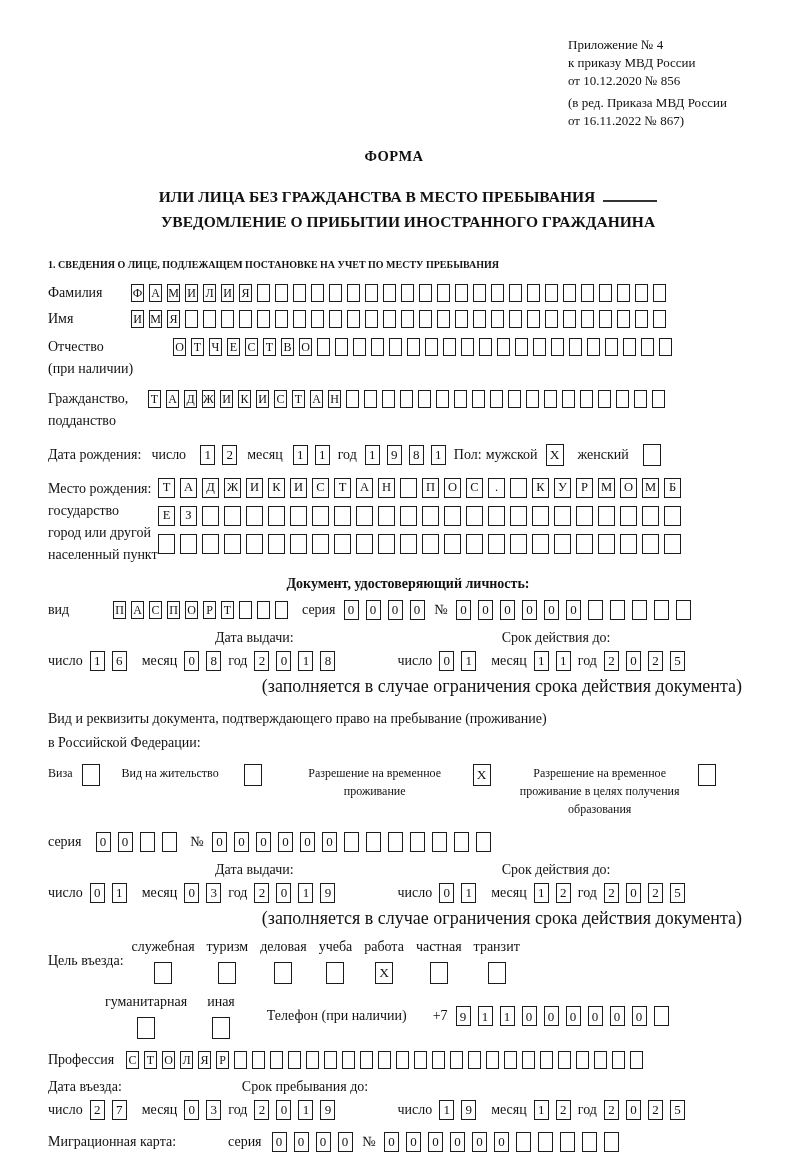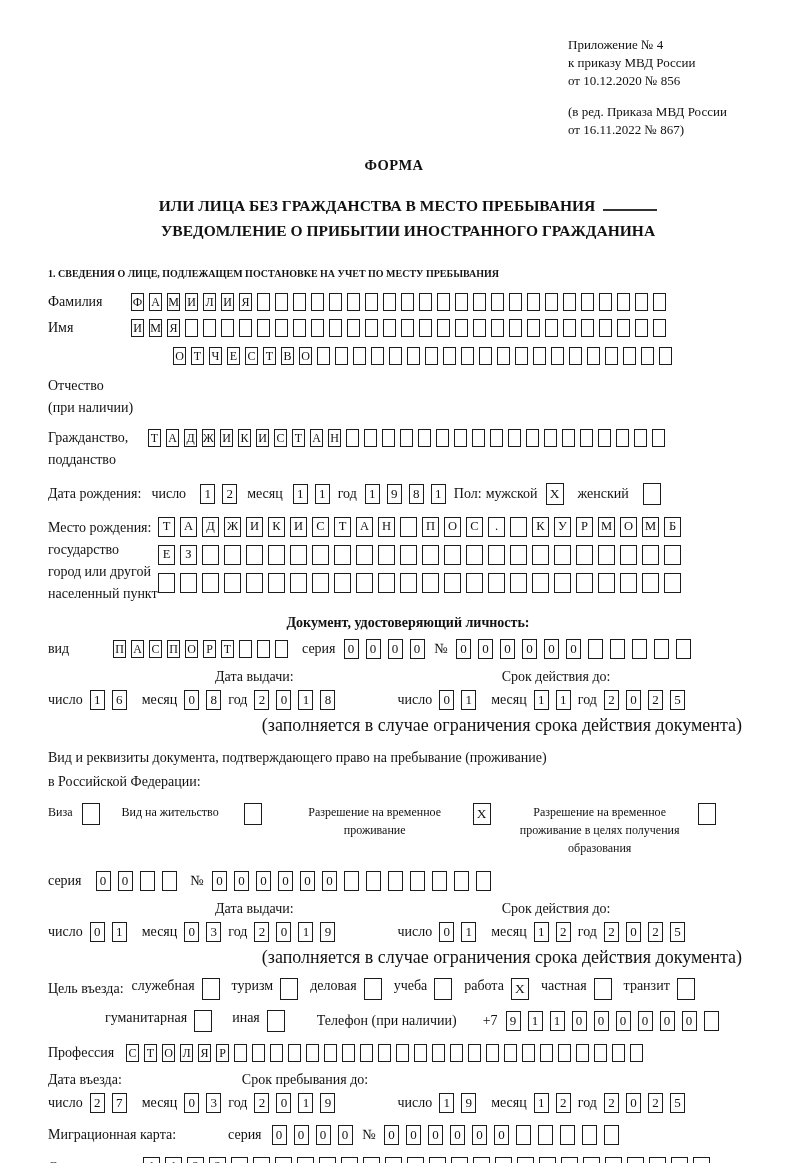--- a/index.html
+++ b/index.html
@@ -6,35 +6,35 @@
   html,body { background:#ffffff; }
   body {
     width:800px; height:1163px; margin:0 auto; position:relative;
     font-family:"Liberation Serif","DejaVu Serif",serif;
     color:#111; overflow:hidden;
   }
   .page { padding:36px 32px 20px 48px; }
 
   
   .hdr-block { margin-left:auto; width:200px; font-size:13px; line-height:1.4; }
-  .hdr-amend { margin-top:12px; }
+  .hdr-amend { margin-top:3px; }
   .form-label { text-align:center; padding-right:28px; margin-top:18px; font-weight:bold; font-size:14.5px; letter-spacing:.5px; }
 
   
   .title { margin-top:20px; text-align:center; font-weight:bold; font-size:15.5px; line-height:1.6; }
   .blank-line { display:inline-block; width:54px; border-bottom:2px solid #333; height:14px; margin-left:8px; vertical-align:baseline; }
 
   .section-heading { margin-top:24px; font-weight:bold; font-size:10px; }
 
   
   .row { display:flex; align-items:center; margin-top:8px; }
   .row.top { align-items:flex-start; }
   .lbl { font-size:14px; flex:none; }
   .label-col { flex:none; font-size:14px; line-height:22px; }
-  .w83 { width:83px; } .w125 { width:125px;margin-top:30px; } .w100 { width:100px; }
+  .w83 { width:83px; } .w125 { width:125px; } .w100 { width:100px; }
   .w110 { width:110px; } .w95 { width:95px; } .w65 { width:65px; } .w78 { width:78px; }
 
   
   .cellrow { display:flex; gap:5px; flex:none; }
   .cell {
     width:13px; height:18px; border:1.4px solid #1c1c1c; flex:none;
     display:flex; align-items:center; justify-content:center;
     font-size:12px; line-height:1; background:#fff;
   }
   .cellrow.wide { gap:5px; }
@@ -59,21 +59,21 @@
   .intro { font-size:14px; margin-top:10px; line-height:1.75; }
 
   
   .opts-row { display:flex; align-items:flex-start; margin-top:8px; }
   .opt { display:flex; align-items:flex-start; gap:9px; }
   .opt .olbl { font-size:12px; line-height:1.5; }
   .opt-wrap { text-align:center; }
   .ow175 { width:178px; } .ow185 { width:178px; }
 
   .purpose-row { display:flex; align-items:center; margin-top:10px; flex-wrap:nowrap; }
-  .purpose { display:flex; gap:7px; margin-right:12px; }
+  .purpose { display:flex; align-items:center; gap:7px; margin-right:12px;flex-direction:column; }
   .purpose:last-child { margin-right:0; }
 
   .center-bold { text-align:center; font-weight:bold; font-size:14px; margin-top:10px; }
 
   .gap14 { margin-left:14px; } .gap8 { margin-left:8px; } .gap10 { margin-left:10px; }
   .mt12 { margin-top:12px; } .mt14 { margin-top:14px; }
 </style>
 </head>
 <body>
 

